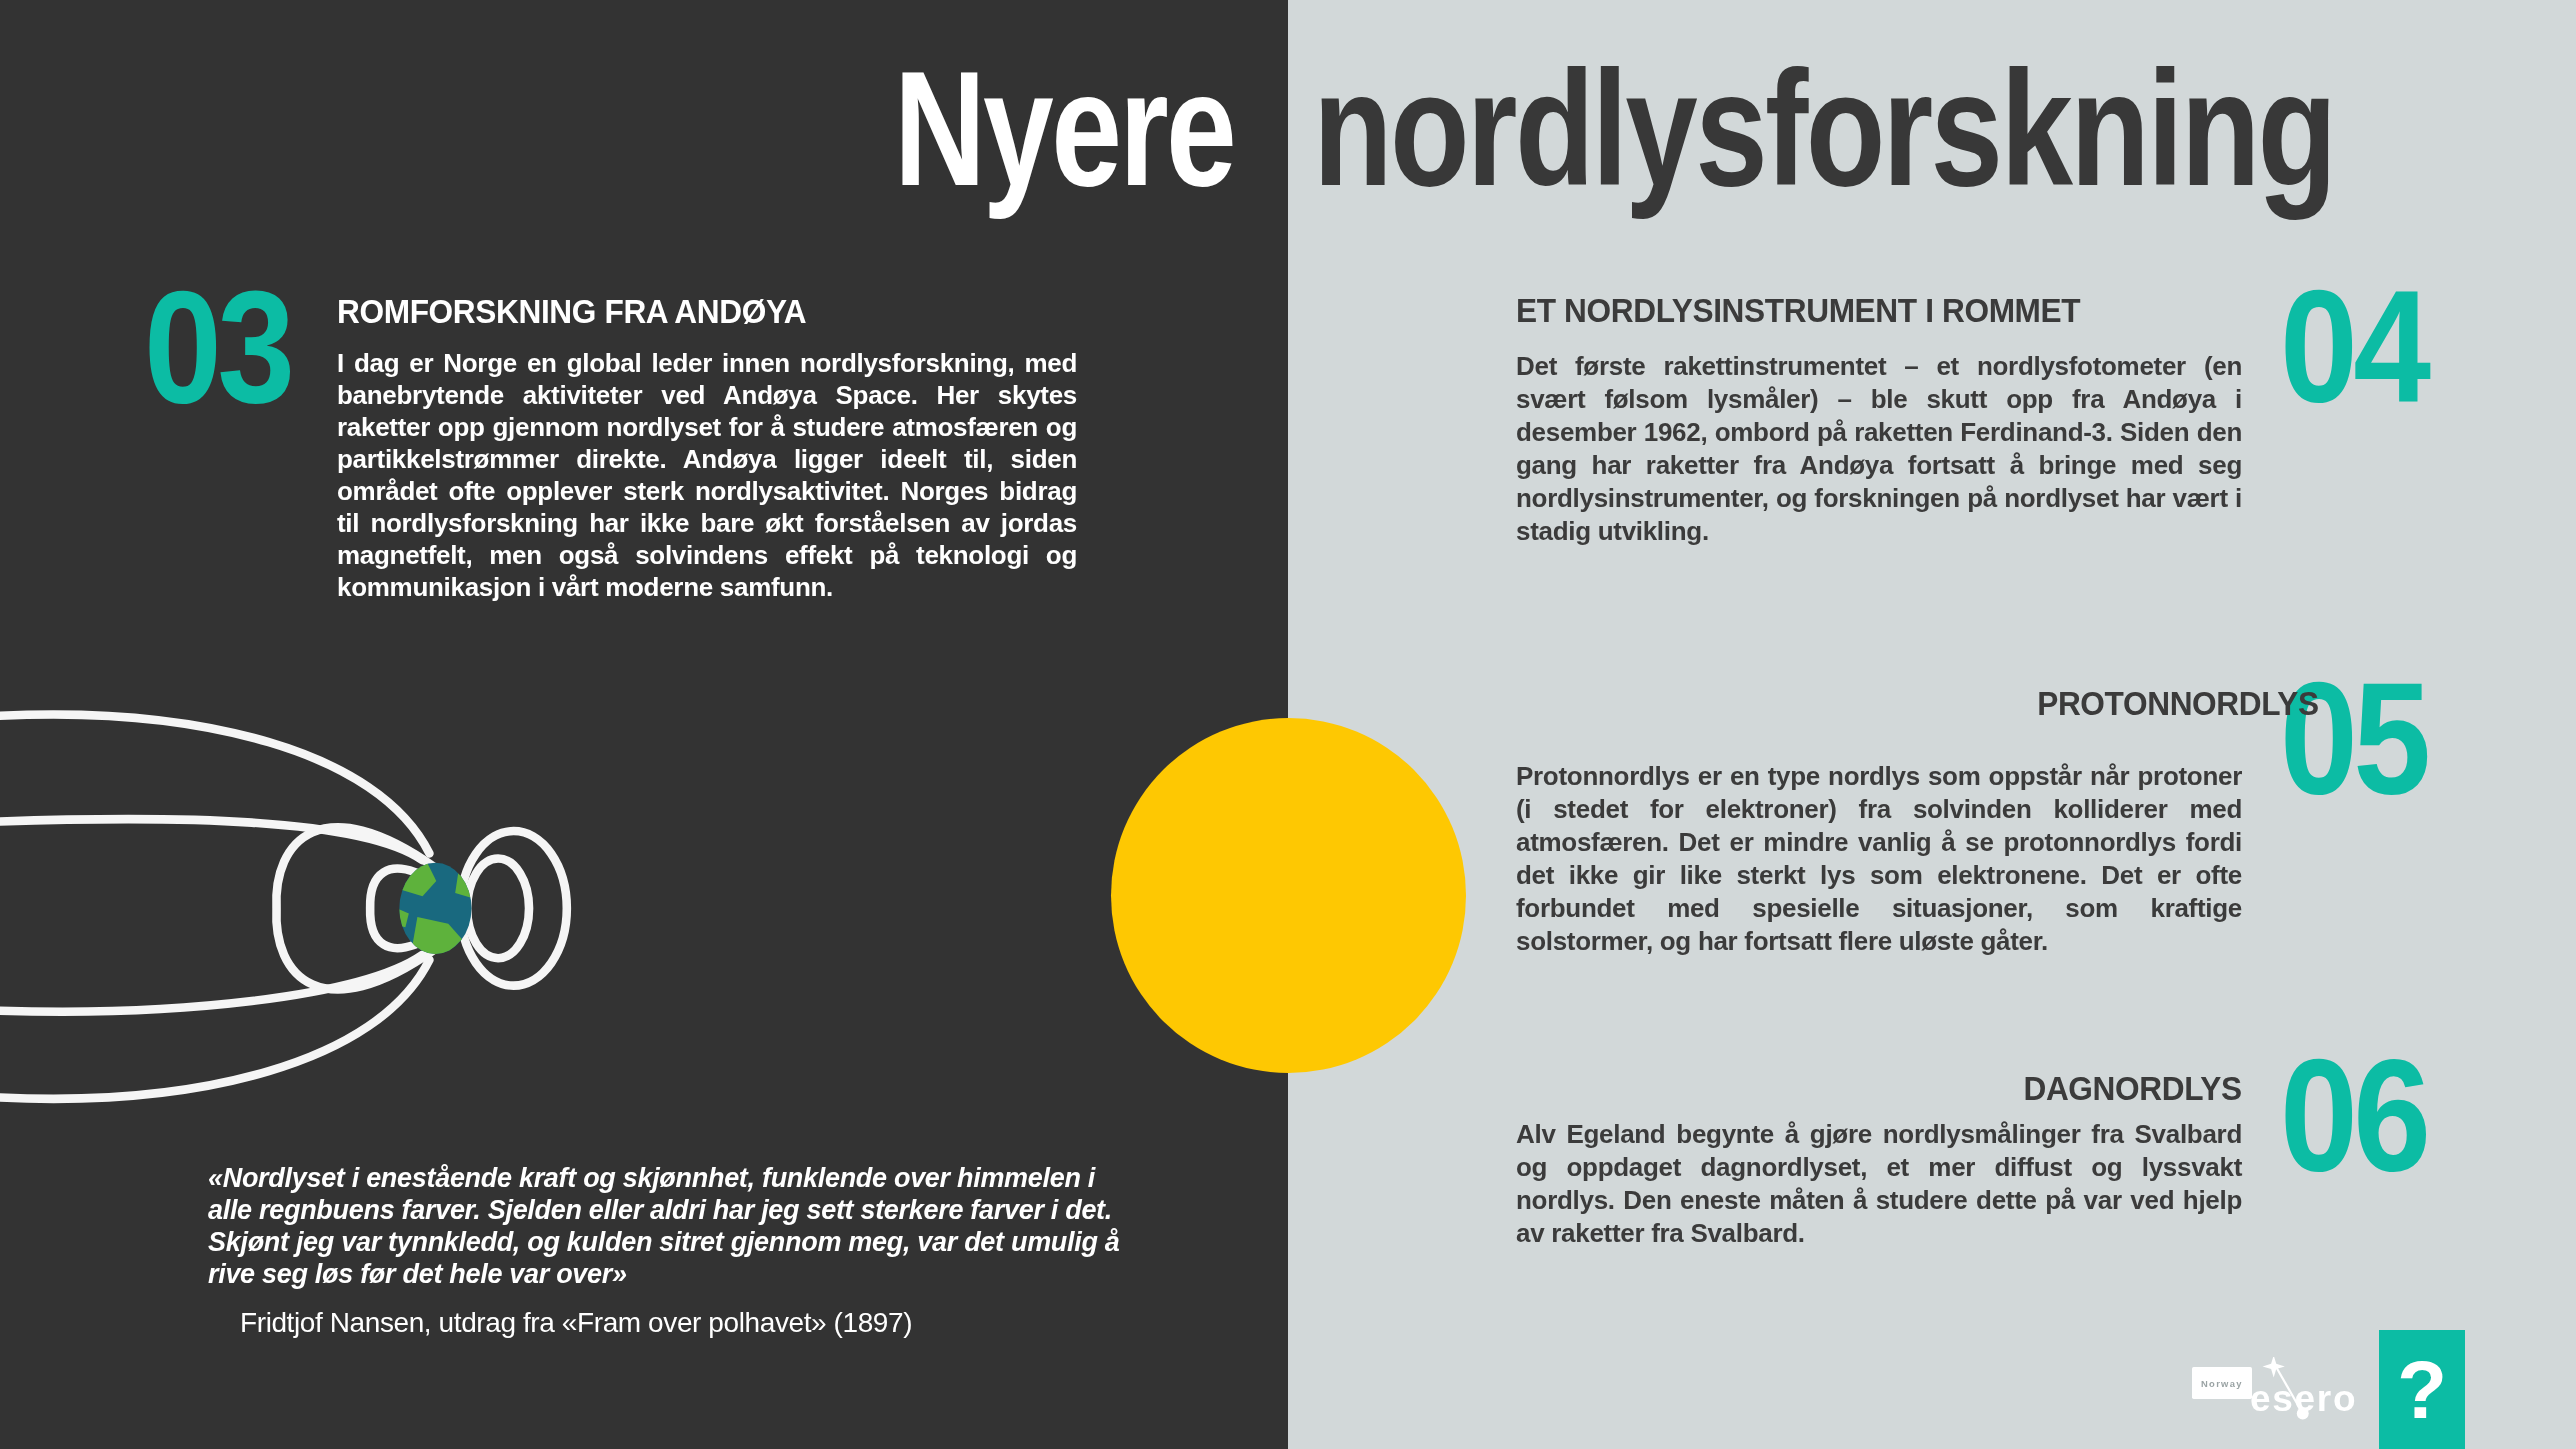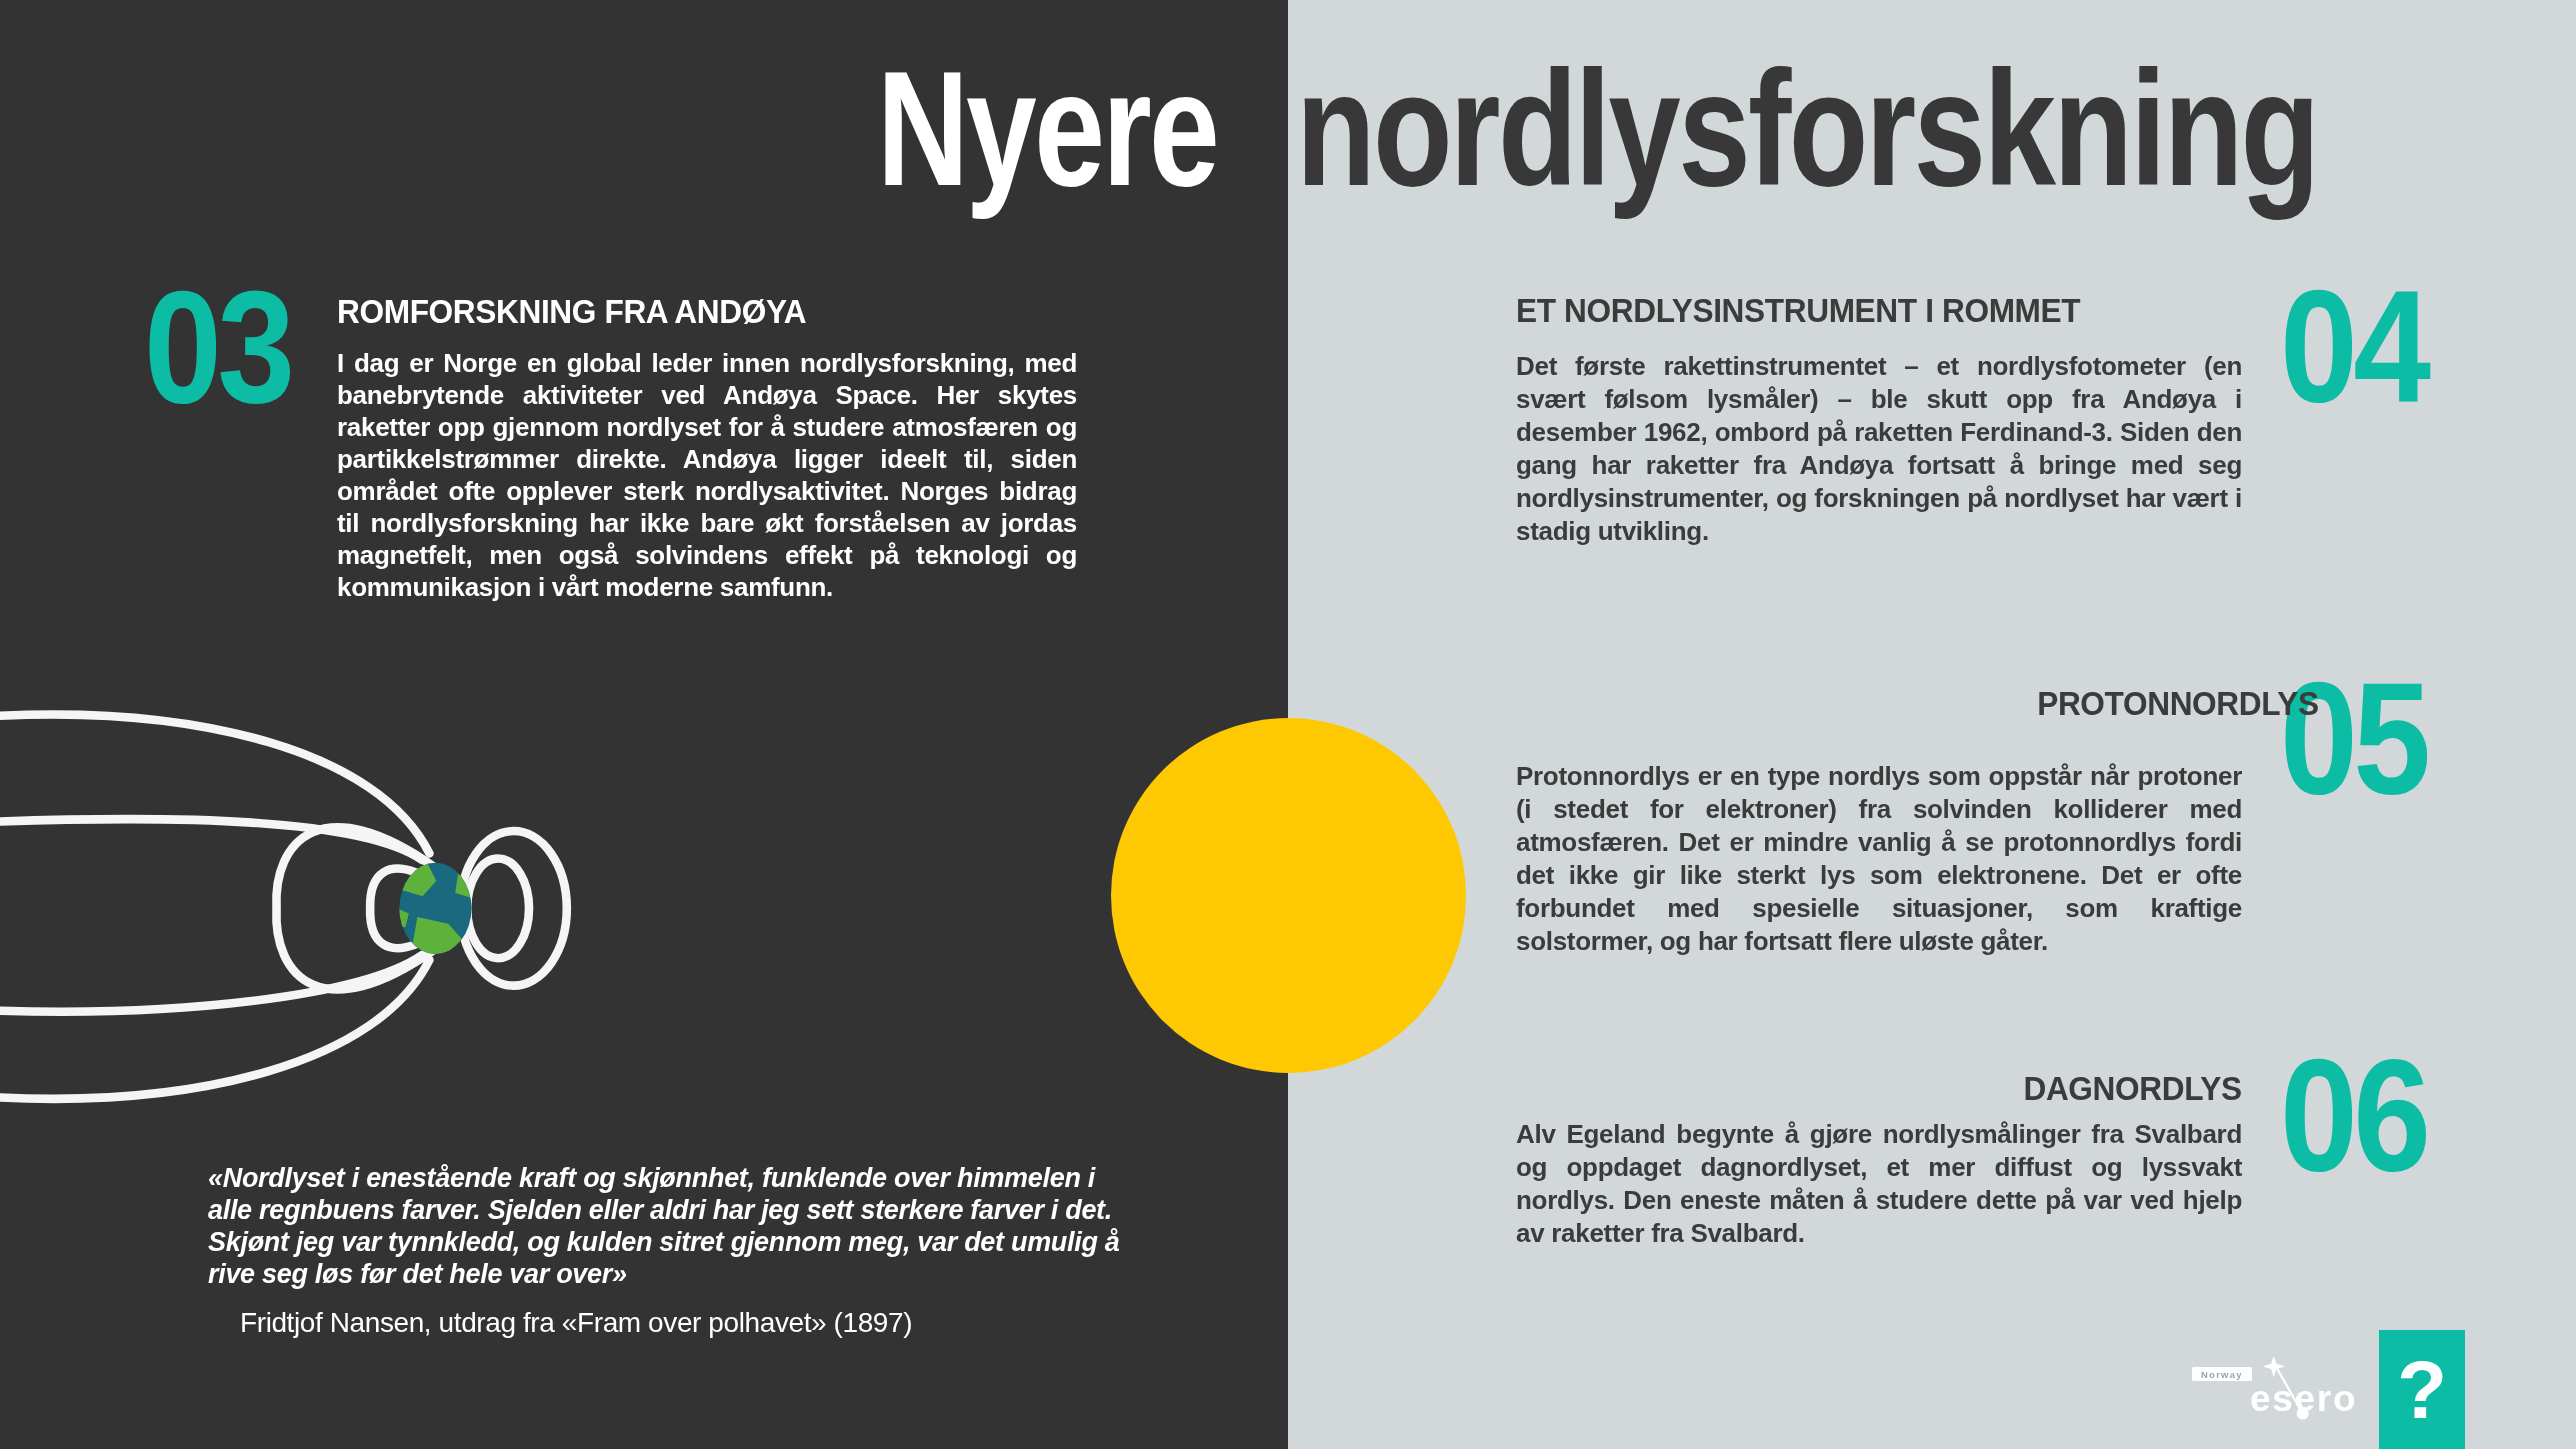--- a/index.html
+++ b/index.html
@@ -5,21 +5,21 @@
   html,body{margin:0;padding:0;background:#1a1a1a;}
   .poster{
     position:relative;width:2576px;height:1449px;overflow:hidden;
     background:#d2d8d9;
     font-family:"Liberation Sans",sans-serif;
   }
   .dark-panel{position:absolute;left:0;top:0;width:1288px;height:1449px;background:#333333;}
   .sun{position:absolute;left:1111px;top:718px;width:355px;height:355px;border-radius:50%;background:#fec802;}
 
   
-  .title{position:absolute;top:47px;font-size:163px;font-weight:bold;line-height:1;white-space:nowrap;letter-spacing:-3.4px;}
+  .title{position:absolute;top:47px;font-size:163px;font-weight:bold;line-height:1;white-space:nowrap;letter-spacing:-3.4px;margin-left:17px;}
   .title-left{left:0;width:1217px;text-align:right;color:#ffffff;}
   .title-left .squeeze{display:inline-block;transform:scaleX(0.78);transform-origin:100% 50%;}
   .title-right{left:1296px;width:1217px;text-align:left;color:#383838;}
   .title-right .squeeze{display:inline-block;transform:scaleX(0.80);transform-origin:0 50%;}
 
   
   .big-num{position:absolute;font-size:159px;font-weight:bold;line-height:1;color:#0cbca4;letter-spacing:-5.2px;white-space:nowrap;}
   .big-num .squeeze{display:inline-block;transform:scaleX(0.88);transform-origin:0 50%;}
   .num-03{left:144px;top:268px;}
   .num-04{left:2280px;top:267px;}
@@ -49,21 +49,21 @@
   .quote{position:absolute;left:208px;top:1162px;width:917px;color:#ffffff;
          font-size:27px;font-weight:bold;font-style:italic;line-height:32px;letter-spacing:-0.3px;}
   .quote-attr{position:absolute;left:240px;top:1307px;width:859px;color:#ffffff;
               font-size:28px;font-weight:normal;letter-spacing:-0.4px;}
 
   
   .magneto{position:absolute;left:0;top:661px;width:584px;height:481px;}
 
   
   .logo{position:absolute;left:2185px;top:1357px;width:215px;height:77px;}
-  .logo-country{position:absolute;left:6.9px;top:10.3px;width:60px;height:14px;background:#ffffff;
+  .logo-country{position:absolute;left:6.9px;top:10.3px;width:60px;height:32px;background:#ffffff;
                 color:#9aa3a4;font-size:9.4px;font-weight:bold;letter-spacing:1.3px;
                 display:flex;align-items:center;justify-content:center;border-radius:1.7px;}
   .logo-word{position:absolute;left:65px;top:23px;color:#ffffff;font-size:37px;font-weight:bold;
              letter-spacing:1.7px;line-height:1;}
   .logo-art{position:absolute;left:0;top:0;width:215px;height:77px;}
 
   .help-box{position:absolute;left:2379px;top:1330px;width:86px;height:119px;background:#0cbca4;
             display:flex;align-items:center;justify-content:center;cursor:pointer;}
   .help-box span{color:#ffffff;font-size:82px;font-weight:bold;line-height:1;}
 </style>

